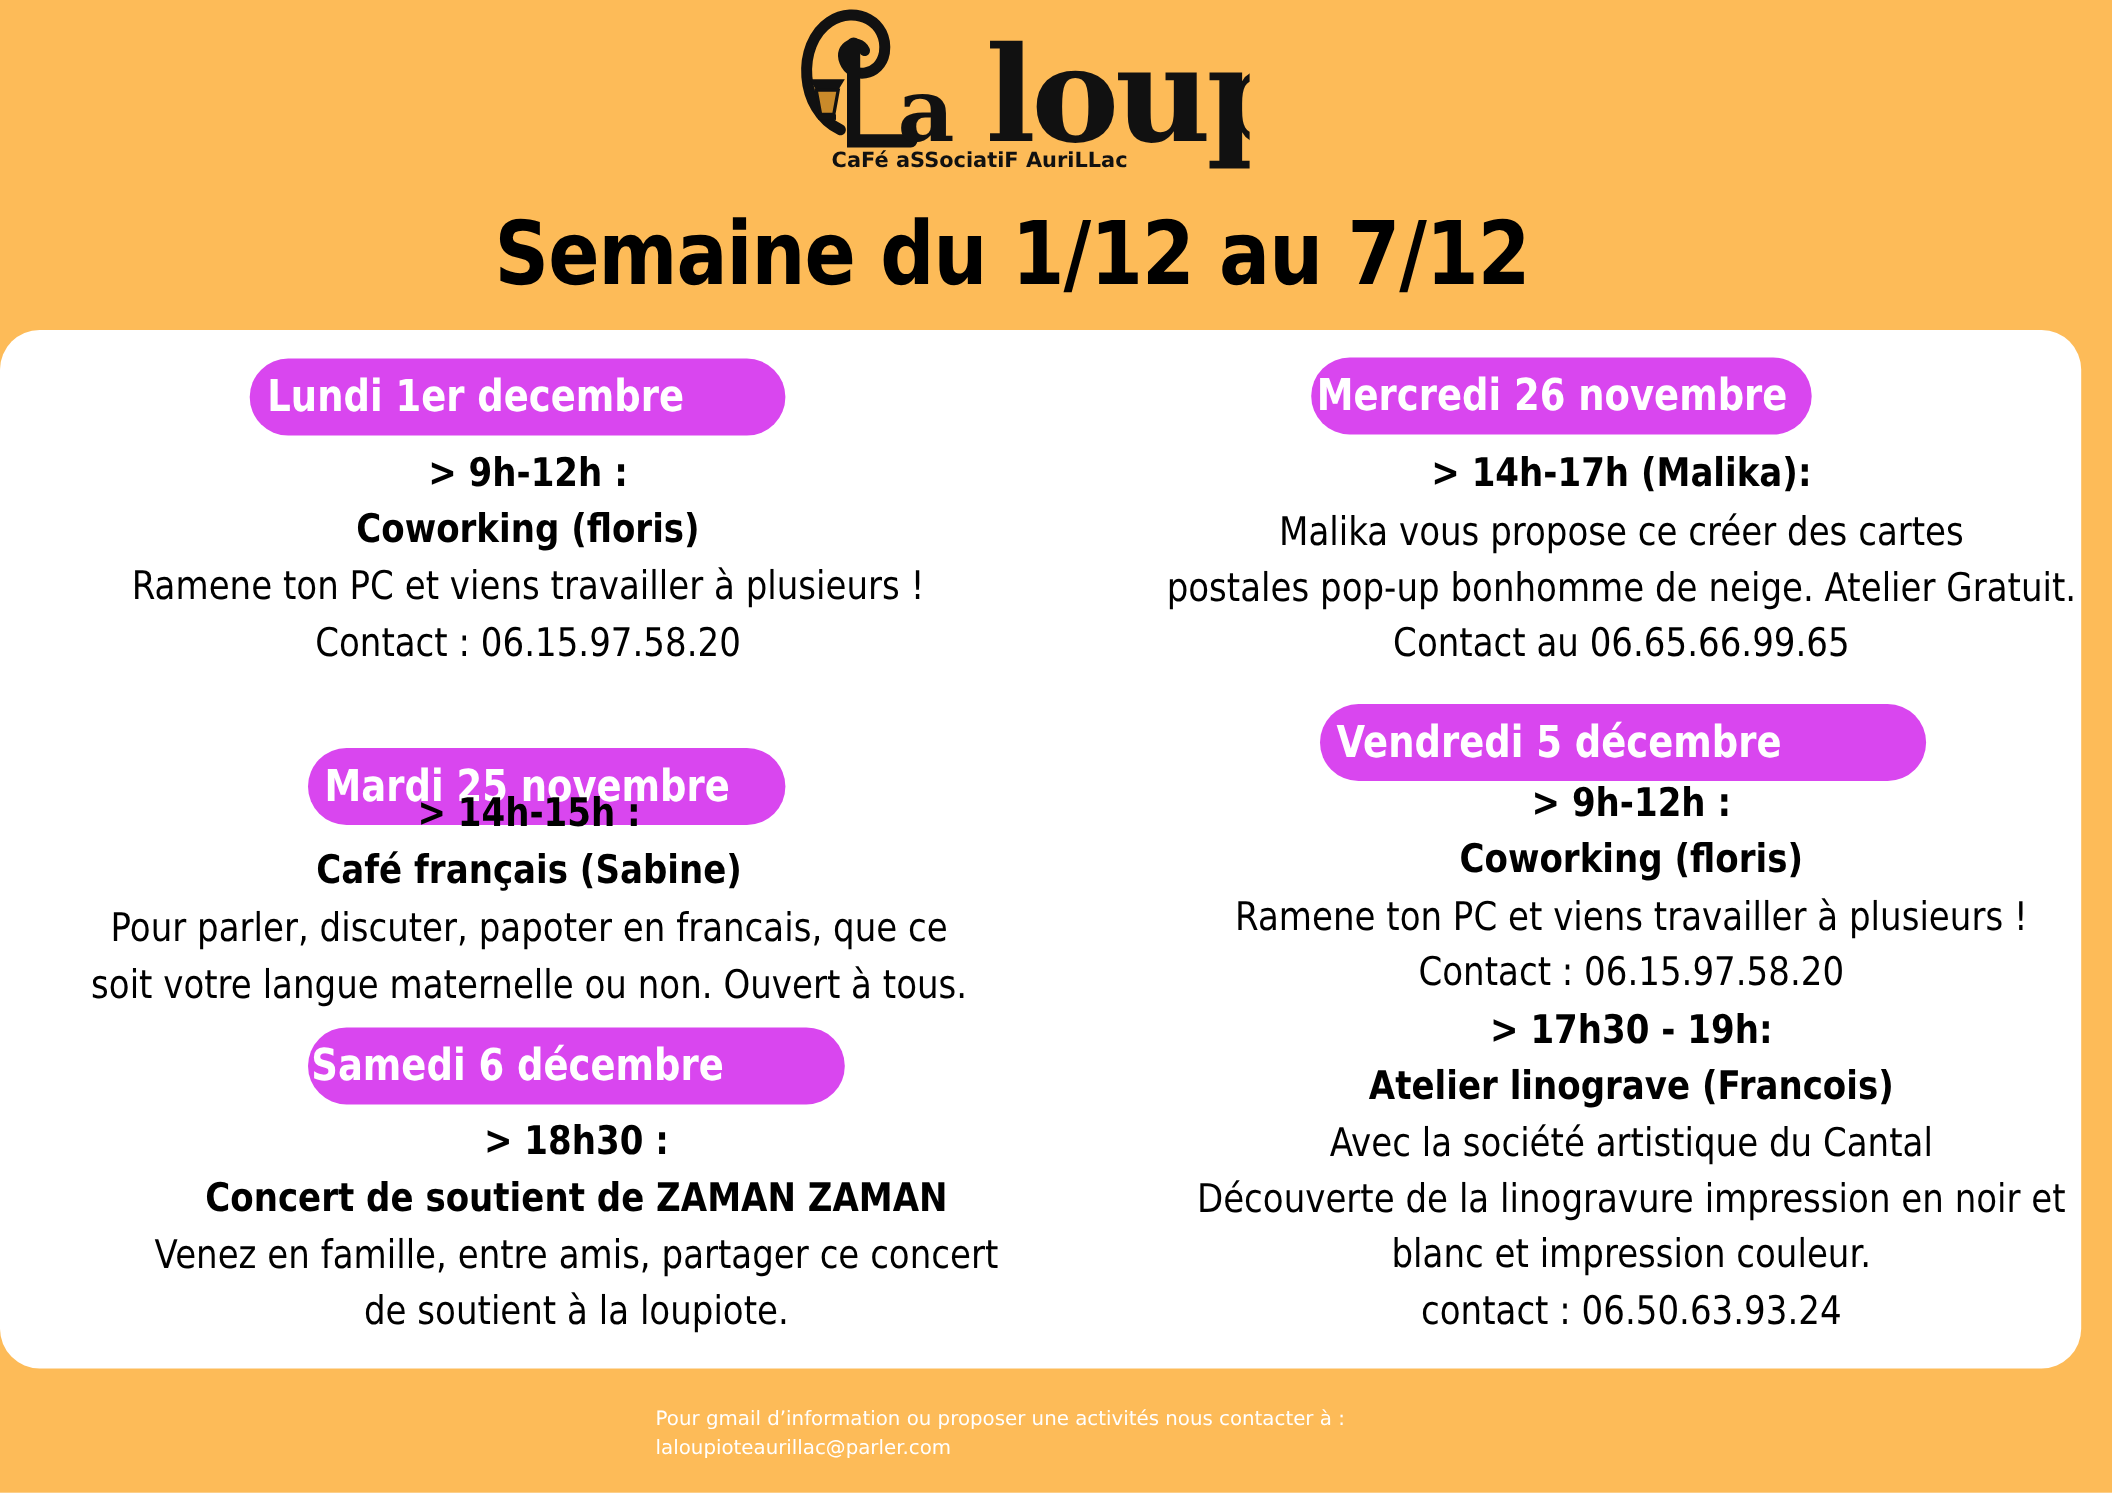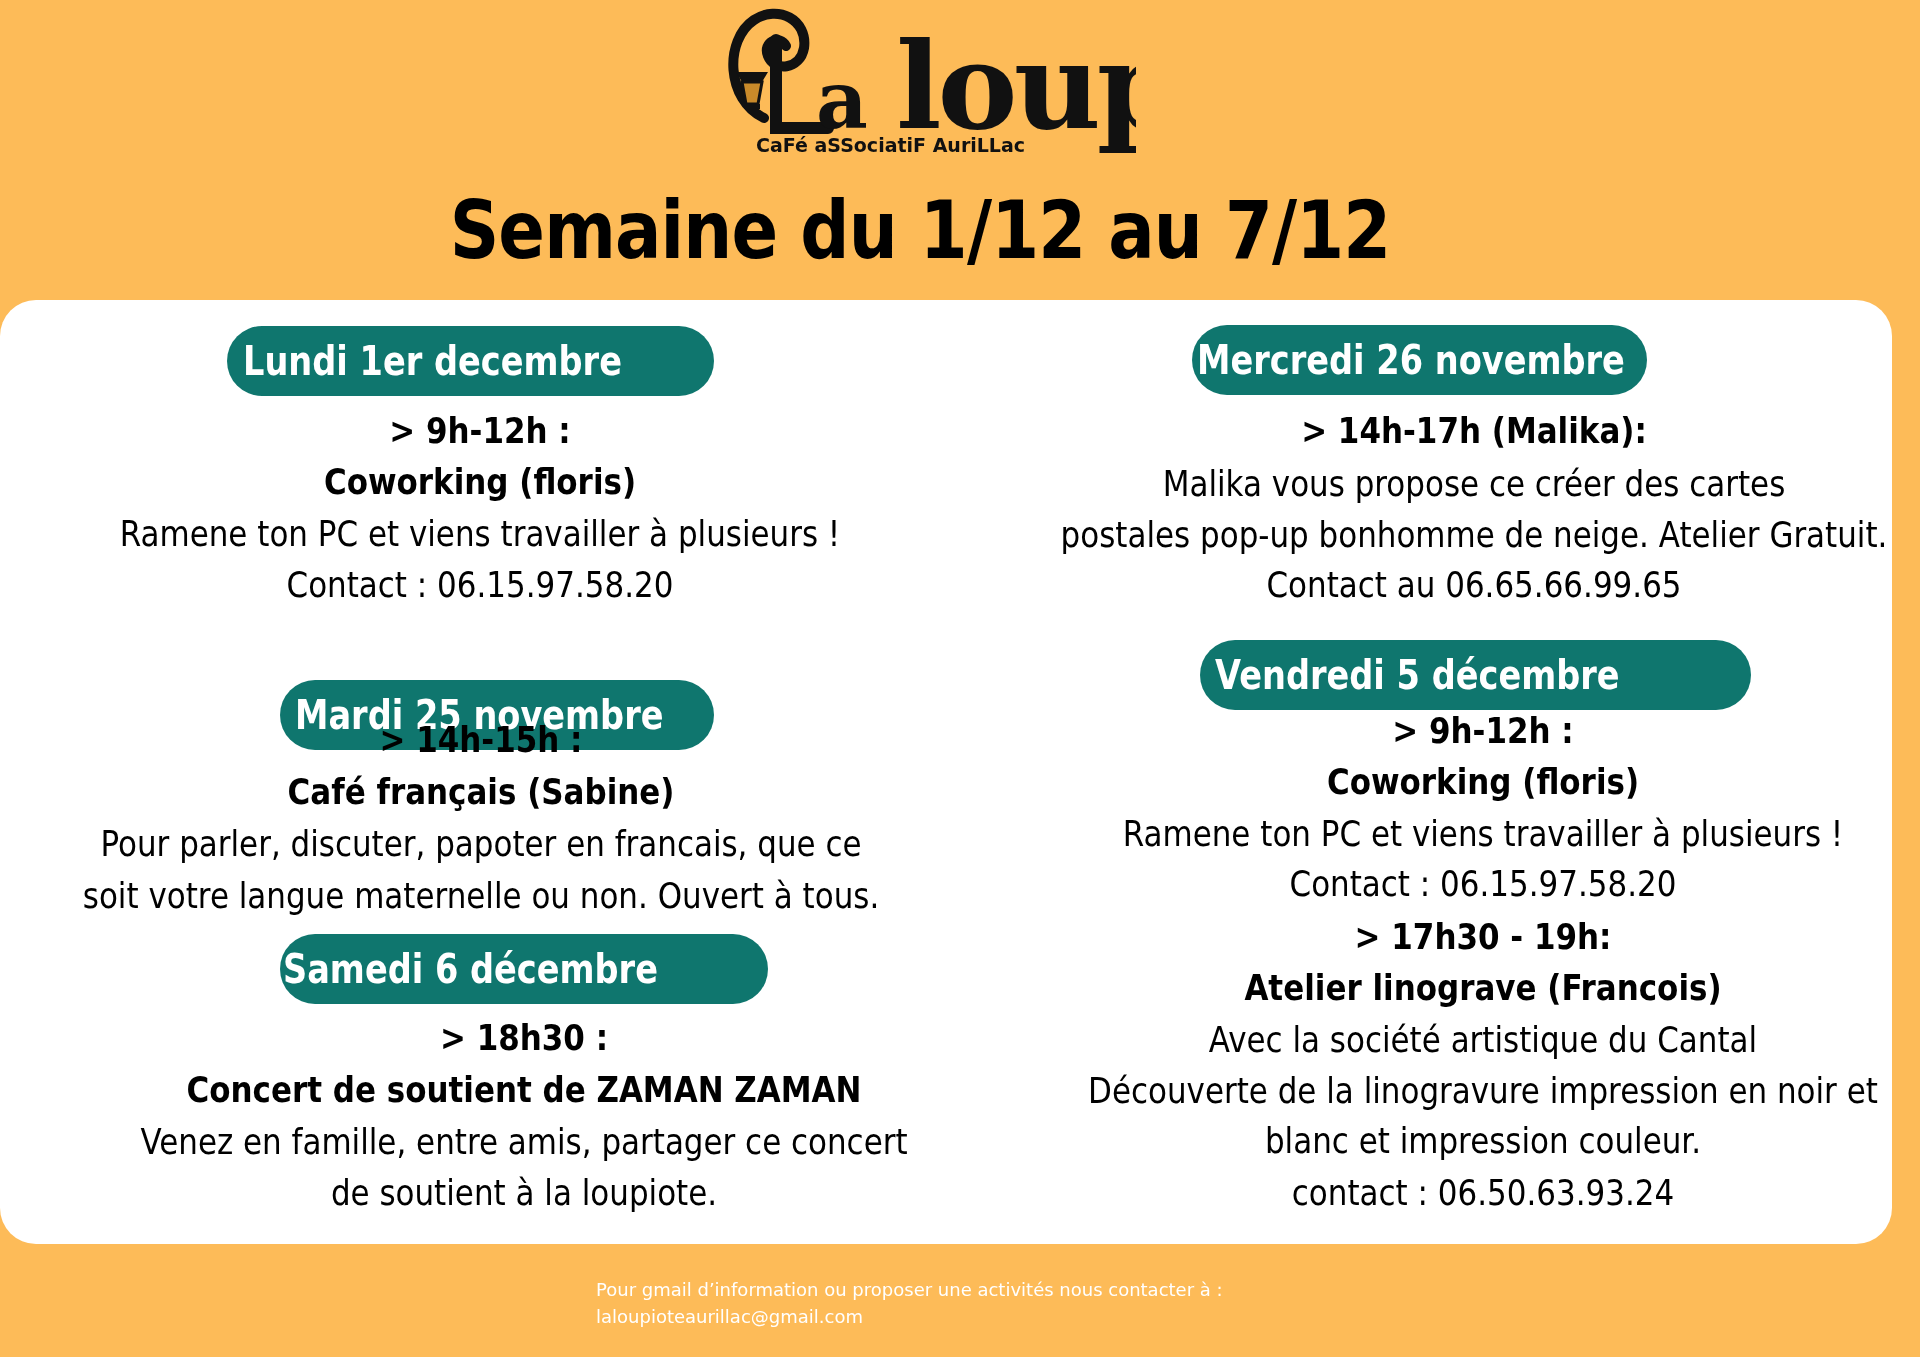--- a/index.html
+++ b/index.html
@@ -18,21 +18,21 @@
     font-family: "DejaVu Sans", sans-serif;
     letter-spacing: -1px;
     transform: scaleX(0.86); transform-origin: 920px 0;
     line-height: 90px;
   }
   .panel {
     position: absolute; left: 0; top: 300px; width: 1892px; height: 944px;
     background: #fff; border-radius: 36px;
   }
   .pill {
-    position: absolute; background: #0f766e; border-radius: 36px;
+    position: absolute; background: #d946ef; border-radius: 36px;
     height: 70px; color: #fff; font-weight: bold;
     font-family: "DejaVu Sans", sans-serif;
     font-size: 40px; line-height: 70px; white-space: nowrap;
     box-sizing: border-box;
   }
   .pill span { display: inline-block; transform: scaleX(0.84); transform-origin: 0 50%; }
   .line {
     position: absolute; white-space: nowrap; text-align: center;
     font-size: 36px; line-height: 52px; height: 52px;
     transform: translateX(-50%) scaleX(0.86);
@@ -108,14 +108,14 @@
 <div class="line" style="left:1483px; top:858px;">Contact : 06.15.97.58.20</div>
 <div class="line b" style="left:1483px; top:911px;">&gt; 17h30 - 19h:</div>
 <div class="line b" style="left:1483px; top:962px;">Atelier linograve (Francois)</div>
 <div class="line" style="left:1483px; top:1014px;">Avec la société artistique du Cantal</div>
 <div class="line" style="left:1483px; top:1065px;">Découverte de la linogravure impression en noir et</div>
 <div class="line" style="left:1483px; top:1115px;">blanc et impression couleur.</div>
 <div class="line" style="left:1483px; top:1167px;">contact : 06.50.63.93.24</div>
 
 <div class="footer">
   <div>Pour gmail d’information ou proposer une activités nous contacter à :</div>
-  <div>laloupioteaurillac@gmail.com</div>
+  <div>laloupioteaurillac@parler.com</div>
 </div>
 
 </body></html>

